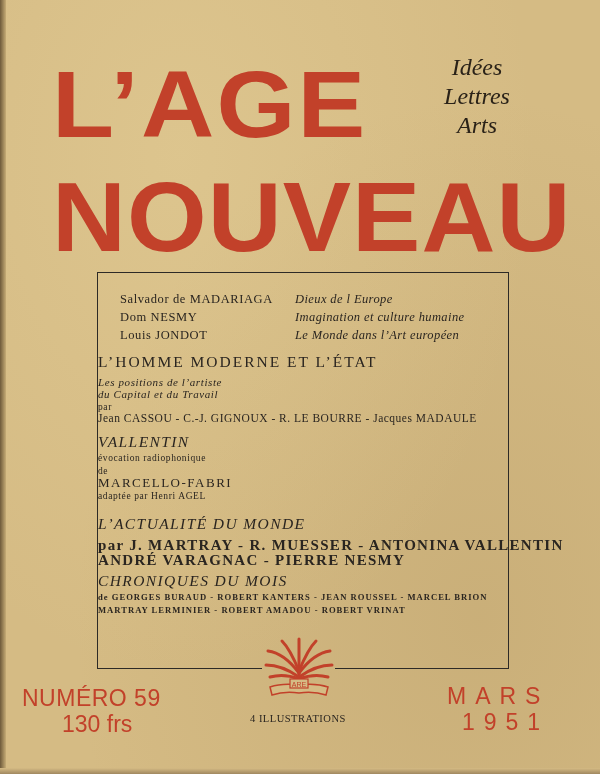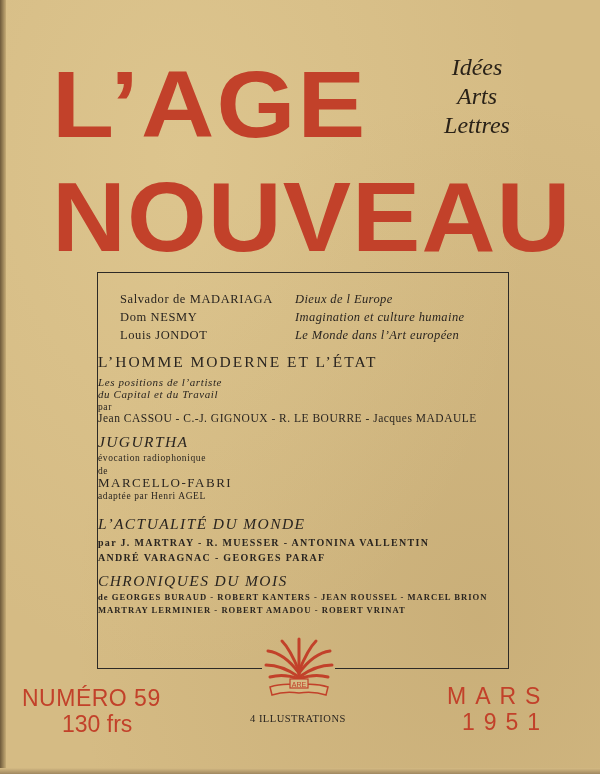--- a/index.html
+++ b/index.html
@@ -44,21 +44,21 @@
   .contrib-row { position:absolute; left:22px; font-size:12.5px; letter-spacing:0.6px; }
   .contrib-name { position:absolute; left:0; white-space:nowrap; }
   .contrib-title { position:absolute; left:175px; font-style:italic; white-space:nowrap; letter-spacing:0.4px; }
 
   .center { position:absolute; left:0; width:410px; text-align:left; white-space:nowrap; }
   .h-main { font-size:15.5px; letter-spacing:2px; }
   .h-ital { font-style:italic; font-size:15.5px; letter-spacing:1.4px; }
   .sub-ital { font-style:italic; font-size:11px; letter-spacing:0.6px; line-height:12px; }
   .small { font-size:9.5px; letter-spacing:0.6px; }
   .names { font-size:11.5px; letter-spacing:0.5px; }
-  .caps-small { font-size:10px; letter-spacing:1.3px; font-weight:700; }
+  .caps-small { font-size:15px; letter-spacing:1.3px; font-weight:700; }
   .caps-name { font-size:13px; letter-spacing:1.5px; }
 
   .emblem { position:absolute; left:262px; top:633px; width:74px; height:70px; }
 
   .footer-red { position:absolute; color:#c2412a; font-family:"Liberation Sans", sans-serif; }
   .numero { left:22px; top:685px; font-size:23px; letter-spacing:0.5px; }
   .price { left:62px; top:711px; font-size:23px; }
   .mois { left:447px; top:683px; font-size:23px; letter-spacing:9px; }
   .annee { left:462px; top:709px; font-size:23px; letter-spacing:9px; }
   .illus { position:absolute; left:250px; top:713px; font-size:10.5px; letter-spacing:0.5px; color:#2a2520; }
@@ -68,22 +68,22 @@
 
 <div class="cover">
   <div class="edge-left"></div>
   <div class="edge-bottom"></div>
 
   <div class="title title-1">L’AGE</div>
   <div class="title title-2">NOUVEAU</div>
 
   <div class="tagline">
     <div>Idées</div>
+    <div>Lettres</div>
     <div>Arts</div>
-    <div>Lettres</div>
   </div>
 
   <div class="box">
     <div class="contents">
 
       <div class="contrib-row" style="top:19px;">
         <span class="contrib-name">Salvador de MADARIAGA</span>
         <span class="contrib-title">Dieux de l Europe</span>
       </div>
       <div class="contrib-row" style="top:37px;">
@@ -94,29 +94,29 @@
         <span class="contrib-name">Louis JONDOT</span>
         <span class="contrib-title">Le Monde dans l’Art européen</span>
       </div>
 
       <div class="center h-main" style="top:80px;">L’HOMME MODERNE ET L’ÉTAT</div>
       <div class="center sub-ital" style="top:103px;">Les positions de l’artiste</div>
       <div class="center sub-ital" style="top:115px;">du Capital et du Travail</div>
       <div class="center small" style="top:129px;">par</div>
       <div class="center names" style="top:139px;">Jean CASSOU - C.-J. GIGNOUX - R. LE BOURRE - Jacques MADAULE</div>
 
-      <div class="center h-ital" style="top:160px;">JUGURTHA</div>
+      <div class="center h-ital" style="top:160px;">VALLENTIN</div>
       <div class="center small" style="top:180px;">évocation radiophonique</div>
       <div class="center small" style="top:193px;">de</div>
       <div class="center caps-name" style="top:202px;">MARCELLO-FABRI</div>
       <div class="center small" style="top:218px;">adaptée par Henri AGEL</div>
 
       <div class="center h-ital" style="top:242px;">L’ACTUALITÉ DU MONDE</div>
       <div class="center caps-small" style="top:264px;">par J. MARTRAY - R. MUESSER - ANTONINA VALLENTIN</div>
-      <div class="center caps-small" style="top:279px;">ANDRÉ VARAGNAC - GEORGES PARAF</div>
+      <div class="center caps-small" style="top:279px;">ANDRÉ VARAGNAC - PIERRE NESMY</div>
 
       <div class="center h-ital" style="top:299px;">CHRONIQUES DU MOIS</div>
       <div class="center caps-small" style="top:319px; font-size:8.6px; letter-spacing:1px;">de GEORGES BURAUD - ROBERT KANTERS - JEAN ROUSSEL - MARCEL BRION</div>
       <div class="center caps-small" style="top:332px; font-size:8.6px; letter-spacing:1px;">MARTRAY LERMINIER - ROBERT AMADOU - ROBERT VRINAT</div>
     </div>
   </div>
   <div class="box-bottom-left"></div>
   <div class="box-bottom-right"></div>
 
   <div class="emblem">

